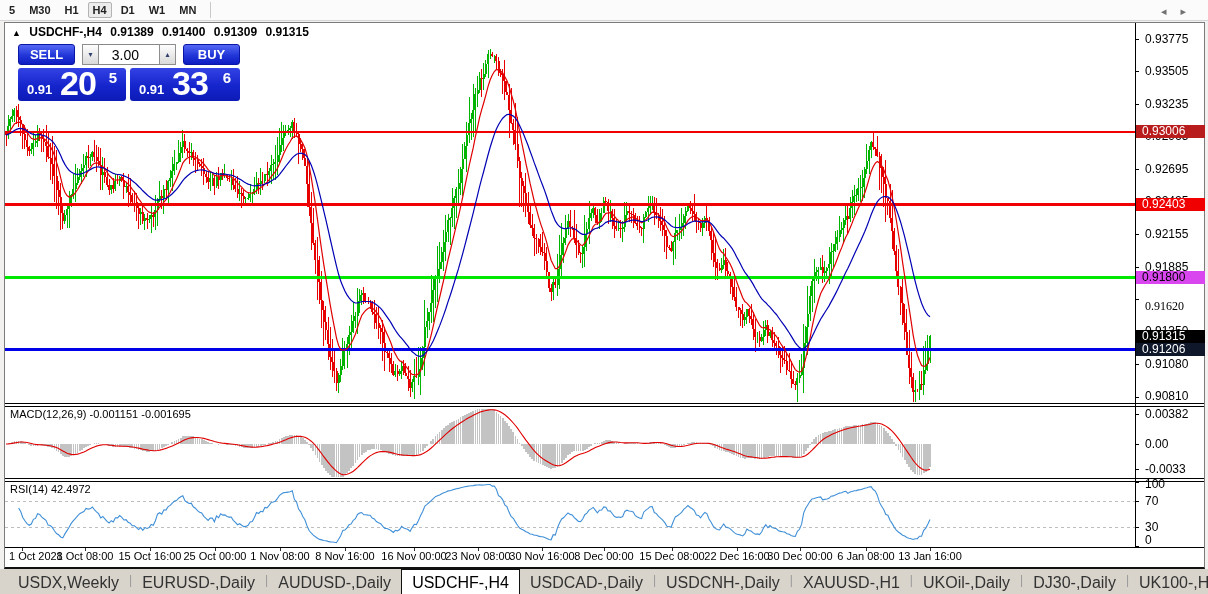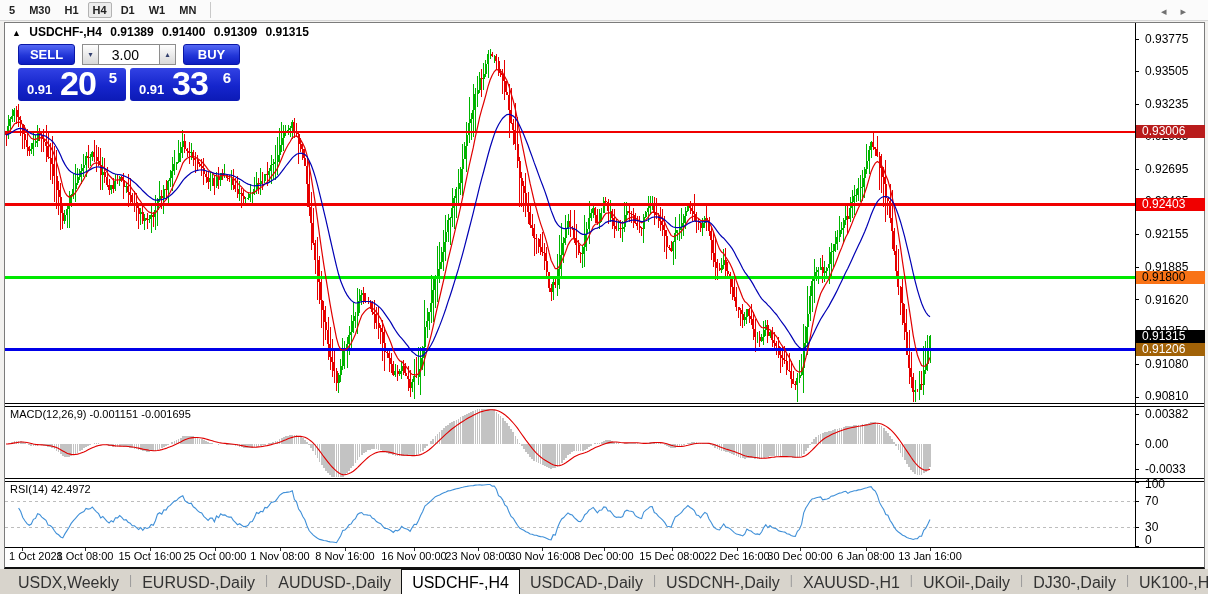--- a/index.html
+++ b/index.html
@@ -172,36 +172,36 @@
 
     <div id="axis-labels">
         <div class="ax-label" style="top: 9.5px;">0.93775</div>
         <div class="ax-label" style="top: 42.0998px;">0.93505</div>
         <div class="ax-label" style="top: 74.6996px;">0.93235</div>
         <div class="ax-label" style="top: 107.299px;">0.92965</div>
         <div class="ax-label" style="top: 139.899px;">0.92695</div>
         <div class="ax-label" style="top: 172.499px;">0.92425</div>
         <div class="ax-label" style="top: 205.099px;">0.92155</div>
         <div class="ax-label" style="top: 237.699px;">0.91885</div>
-        <div class="ax-label" style="top: 271px;">0.91620</div>
+        <div class="ax-label" style="top: 277px; font-family: Liberation Serif, serif;">0.91620</div>
         <div class="ax-label" style="top: 302.294px;">0.91350</div>
         <div class="ax-label" style="top: 334.894px;">0.91080</div>
         <div class="ax-label" style="top: 367.494px;">0.90810</div>
         <div class="ax-label" style="top: 384.819px;">0.00382</div>
         <div class="ax-label" style="top: 414.5px;">0.00</div>
         <div class="ax-label" style="top: 440.141px;">-0.0033</div>
         <div class="ax-label" style="top: 454.5px;">100</div>
         <div class="ax-label" style="top: 472px;">70</div>
         <div class="ax-label" style="top: 498px;">30</div>
         <div class="ax-label" style="top: 510.5px;">0</div>
         <div class="ax-box" style="top: 102.349px; background: #b91c1c; color: rgb(255, 255, 255);">0.93006</div>
         <div class="ax-box" style="top: 175.155px; background: rgb(240, 0, 0); color: rgb(255, 255, 255);">0.92403</div>
-        <div class="ax-box" style="top: 247.961px; background: #f97316; color: rgb(0, 0, 0);">0.91800</div>
+        <div class="ax-box" style="top: 247.961px; background: #d946ef; color: rgb(0, 0, 0);">0.91800</div>
         <div class="ax-box" style="top: 306.52px; background: rgb(0, 0, 0); color: rgb(255, 255, 255);">0.91315</div>
-        <div class="ax-box" style="top: 319.681px; background: #a16207; color: rgb(255, 255, 255);">0.91206</div>
+        <div class="ax-box" style="top: 319.681px; background: #0f172a; color: rgb(255, 255, 255);">0.91206</div>
         <div class="t-label left" style="left: 4px;">1 Oct 2021</div>
         <div class="t-label" style="left: 80px;">8 Oct 08:00</div>
         <div class="t-label" style="left: 145px;">15 Oct 16:00</div>
         <div class="t-label" style="left: 210px;">25 Oct 00:00</div>
         <div class="t-label" style="left: 275px;">1 Nov 08:00</div>
         <div class="t-label" style="left: 340px;">8 Nov 16:00</div>
         <div class="t-label" style="left: 409px;">16 Nov 00:00</div>
         <div class="t-label" style="left: 473px;">23 Nov 08:00</div>
         <div class="t-label" style="left: 537px;">30 Nov 16:00</div>
         <div class="t-label" style="left: 599px;">8 Dec 00:00</div>

